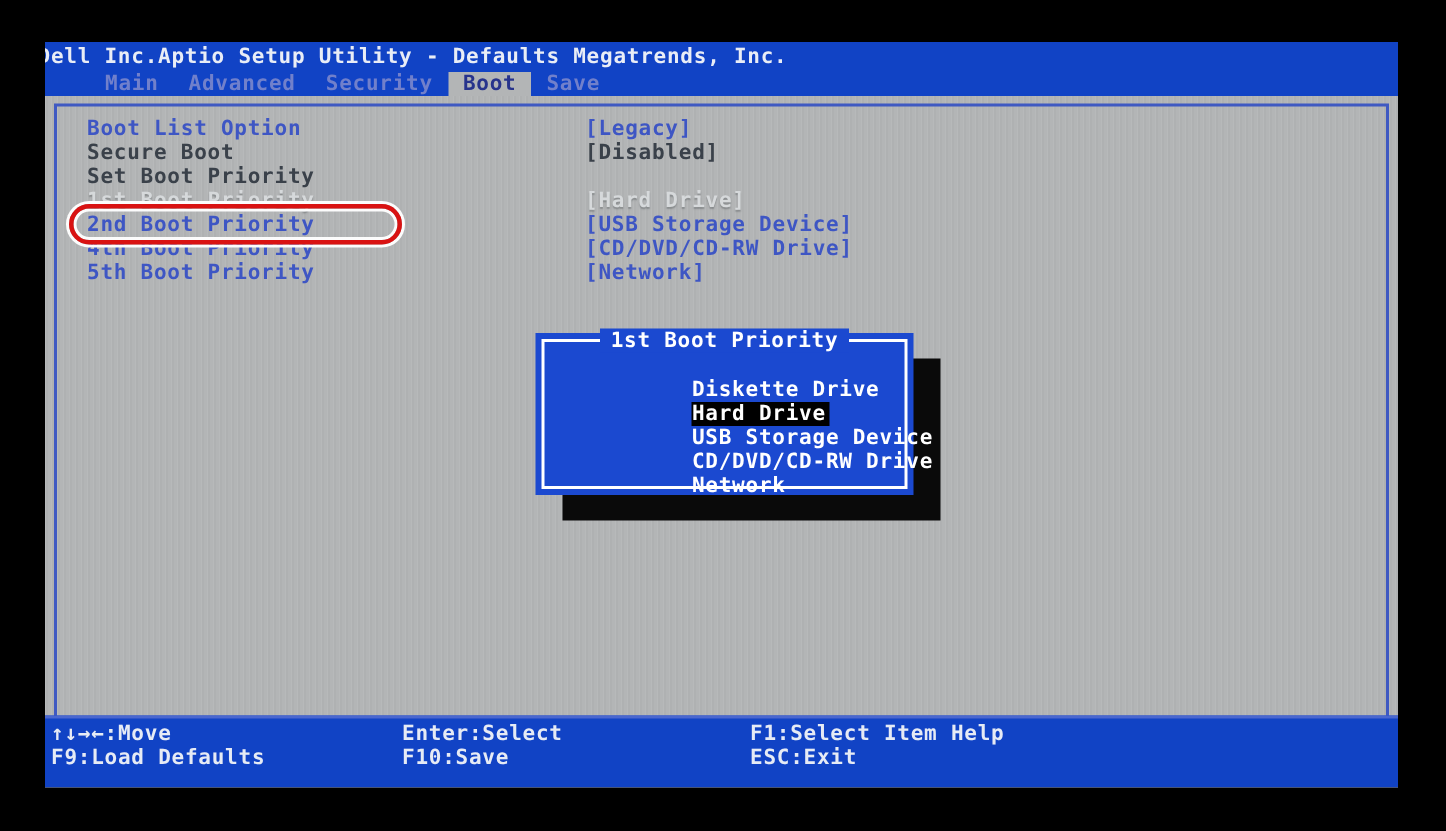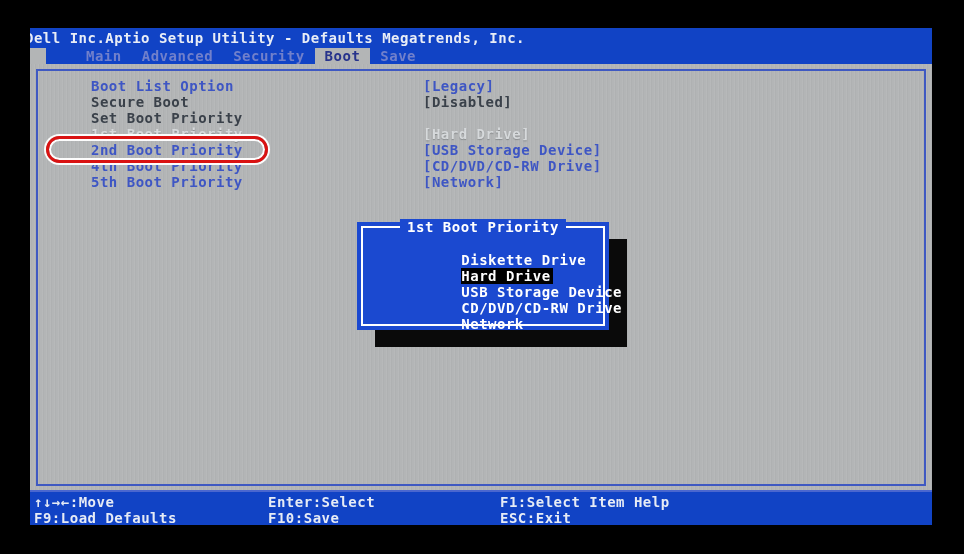--- a/index.html
+++ b/index.html
@@ -14,38 +14,38 @@
   }
   
   .titlebar{
     position:absolute;top:0;left:0;right:0;height:20px;background:#1143c5;
     color:#e9edf6;display:flex;justify-content:flex-start;align-items:center;
     padding:0 33px 0 0;box-sizing:border-box;
   }
   .vendor{margin-left:-5px;}
   
   .menubar{
-    position:absolute;top:20px;left:16px;right:0;height:16px;background:#1143c5;
+    position:absolute;top:20px;left:0;right:0;height:16px;background:#1143c5;
     display:flex;padding-left:30px;
   }
   .tab{color:#7180cb;padding:0 10px;line-height:16px;cursor:default;}
   .tab.active{background:#b3b5b6;color:#27338c;}
   
   .main{
     position:absolute;top:36px;left:0;right:0;bottom:35px;
     background:#b3b5b6;
     background-image:repeating-linear-gradient(90deg,
       rgba(255,255,255,0.05) 0 1px, rgba(0,0,0,0.025) 1px 2px, transparent 2px 4px);
   }
   .frame{
     position:absolute;left:6px;right:6px;top:5px;bottom:4px;
     border:2px solid #3f59c2;pointer-events:none;
   }
   .rows{position:absolute;top:14px;left:28px;right:14px;}
-  .srow{display:flex;height:16px;line-height:16px;margin-left:33px;}
+  .srow{display:flex;height:16px;line-height:16px;}
   .srow .lbl{width:332px;white-space:pre;}
   .srow .val{white-space:pre;text-align:center;}
   .blue{color:#3e56c4;}
   .dark{color:#3a414a;}
   .dim{color:#d6d9db;text-shadow:0 1px 1px rgba(60,65,70,0.35);}
   
   .oval{
     position:absolute;left:16px;top:72px;width:222px;height:27px;
     box-sizing:border-box;border:3px solid #d91212;border-radius:14px;
     box-shadow:0 0 0 2px #fcfcfc, inset 0 0 0 2px #fcfcfc;
@@ -62,21 +62,21 @@
     height:100%;box-sizing:border-box;border:2px solid #ffffff;
     position:relative;padding:8px 0 0 9px;
   }
   .popup-title{position:absolute;top:-9px;left:0;right:0;text-align:center;line-height:16px;}
   .popup-title span{background:#1b49d0;padding:0 7px;color:#fff;}
   .popt{height:16px;line-height:16px;color:#fff;white-space:pre;}
   .popt span{padding:0 2px 0 0;}
   .popt.selected span{background:#000;}
   
   .footer{
-    position:absolute;left:0;right:0;bottom:0;height:35px;background:#1143c5;
+    position:absolute;left:0;right:0;bottom:0;height:48px;background:#1143c5;
     border-top:2px solid #4a67cf;box-sizing:border-box;
     padding:2px 0 16px 4px;color:#e6ebf5;
   }
   .frow{display:grid;grid-template-columns:234px 232px 1fr;height:16px;line-height:16px;}
   .frow .cell{white-space:pre;}
 </style>
 </head>
 <body>
 
 <div class="screen">

